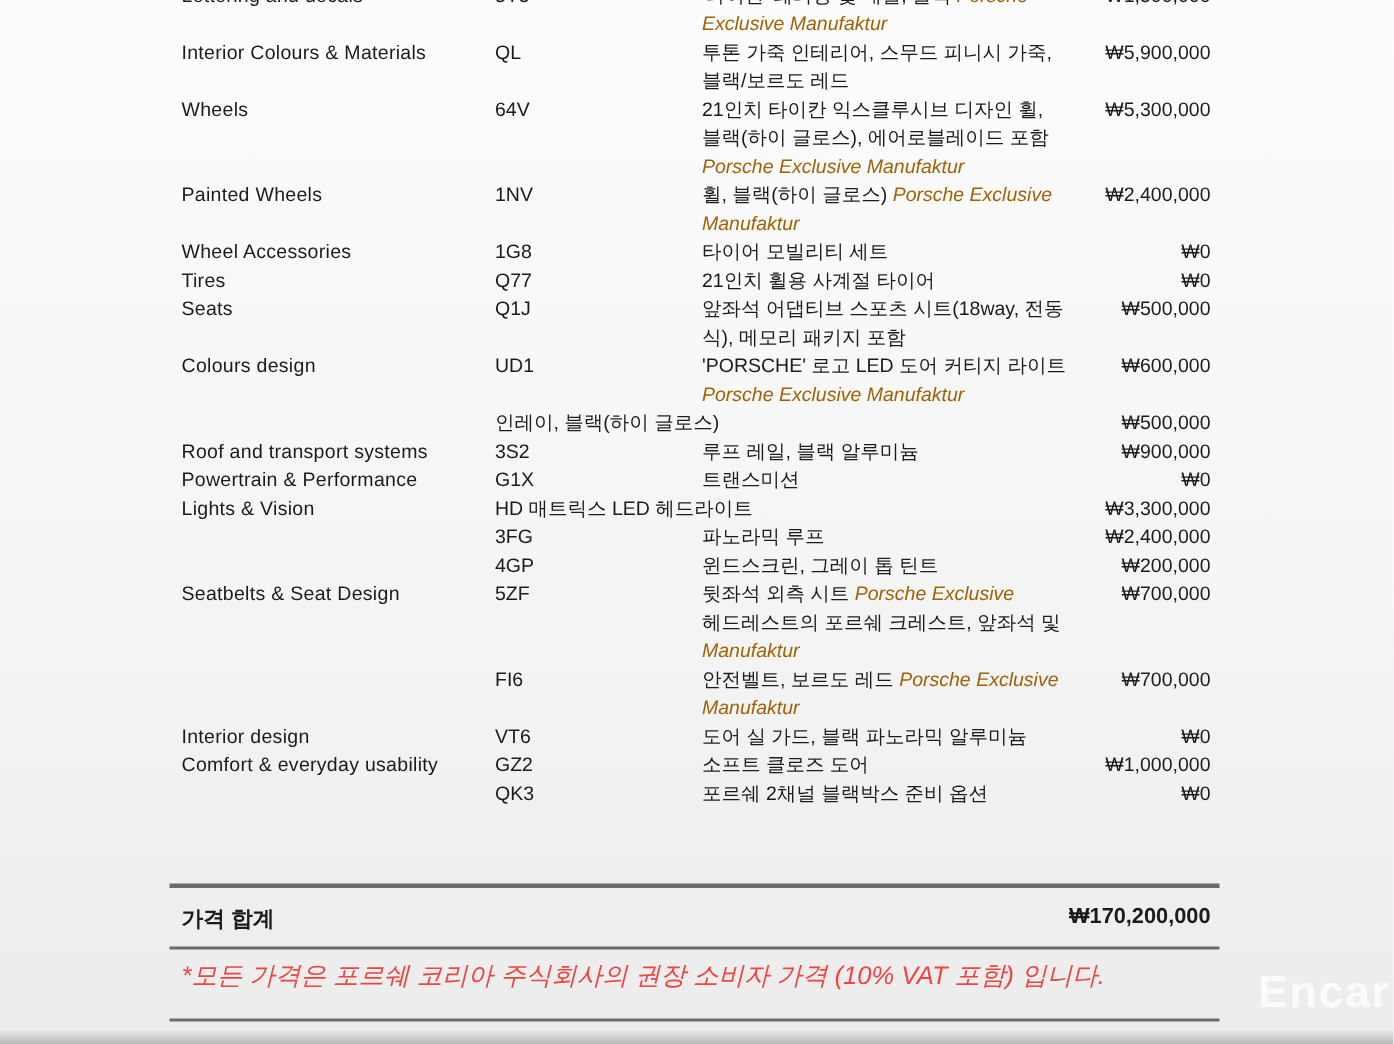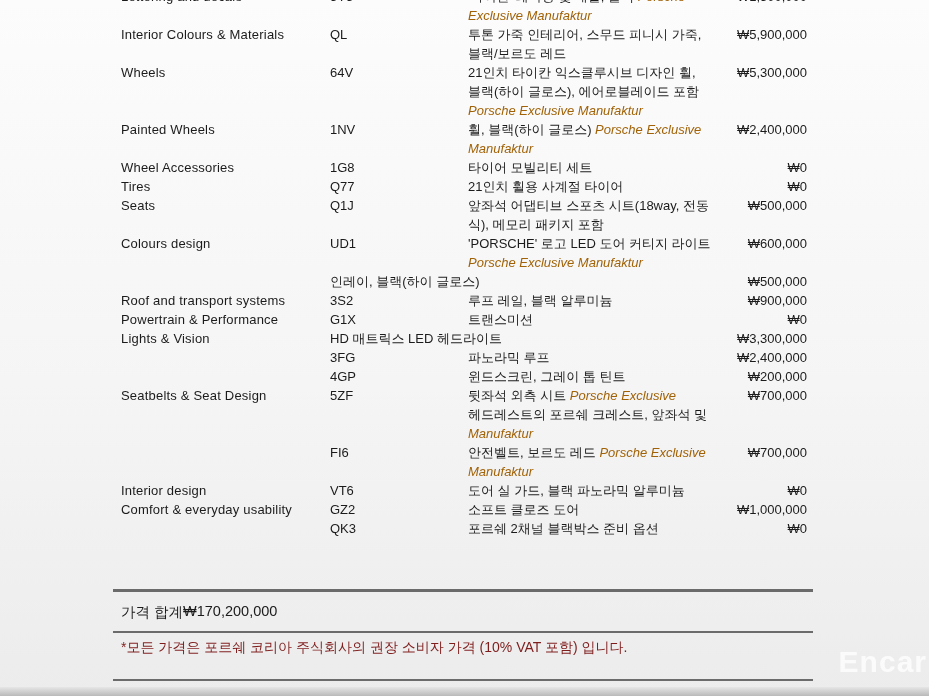--- a/index.html
+++ b/index.html
@@ -15,22 +15,22 @@
   .code{width:138px;flex:none;}
   .desc{width:240px;flex:none;}
   .desc .dline{white-space:nowrap;}
   .price{flex:1;text-align:right;white-space:nowrap;}
   .pem{color:#a16207;font-style:italic;}
   .hr{position:absolute;left:113px;width:700px;background:#6b6b6b;}
   .hr1{top:589px;height:3px;}
   .hr2{top:631px;height:2px;}
   .hr3{top:679px;height:2px;}
   .totalrow{position:absolute;left:121px;width:686px;top:603px;display:flex;
-    justify-content:flex-start;font-size:14.5px;font-weight:400;}
-  .footnote{position:absolute;left:121px;top:639px;font-size:14px;color:#7f1d1d;}
+    justify-content:space-between;font-size:14.5px;font-weight:700;}
+  .footnote{position:absolute;left:121px;top:639px;font-size:17px;color:#ef4444;font-style:italic;}
   .watermark{position:absolute;right:2px;top:645px;font-size:30px;font-weight:700;
     color:#ffffff;opacity:.8;letter-spacing:1px;}
   .bottomstrip{position:absolute;left:0;right:0;bottom:0;height:9px;
     background:linear-gradient(180deg,#e6e6e6,#b9b9b9);}
 </style>
 </head>
 <body>
 
 <div class="doc">
 

